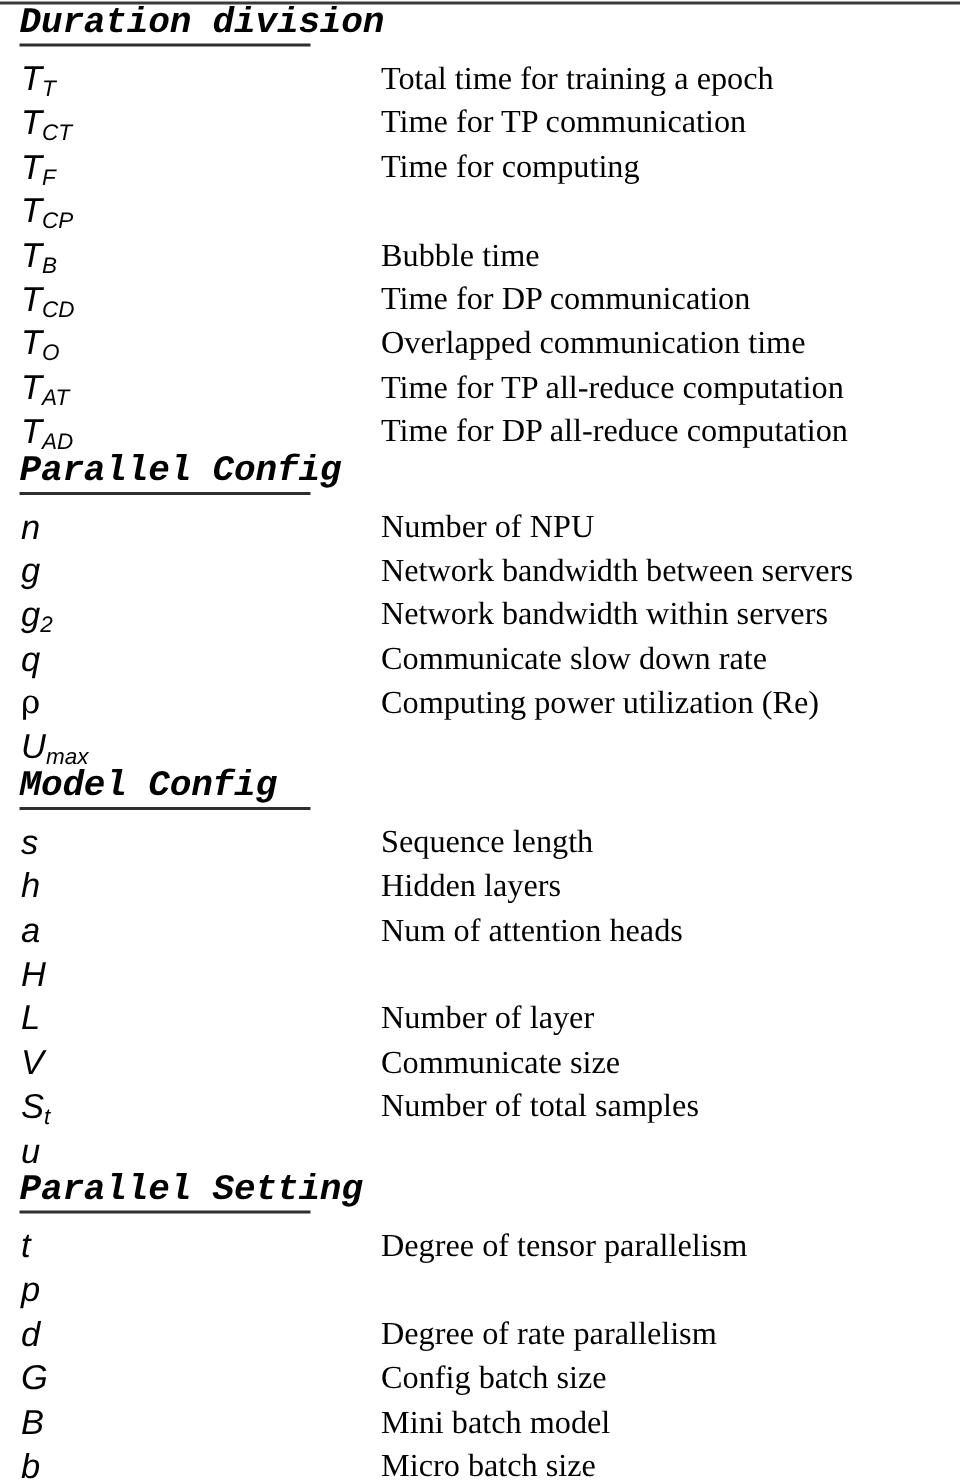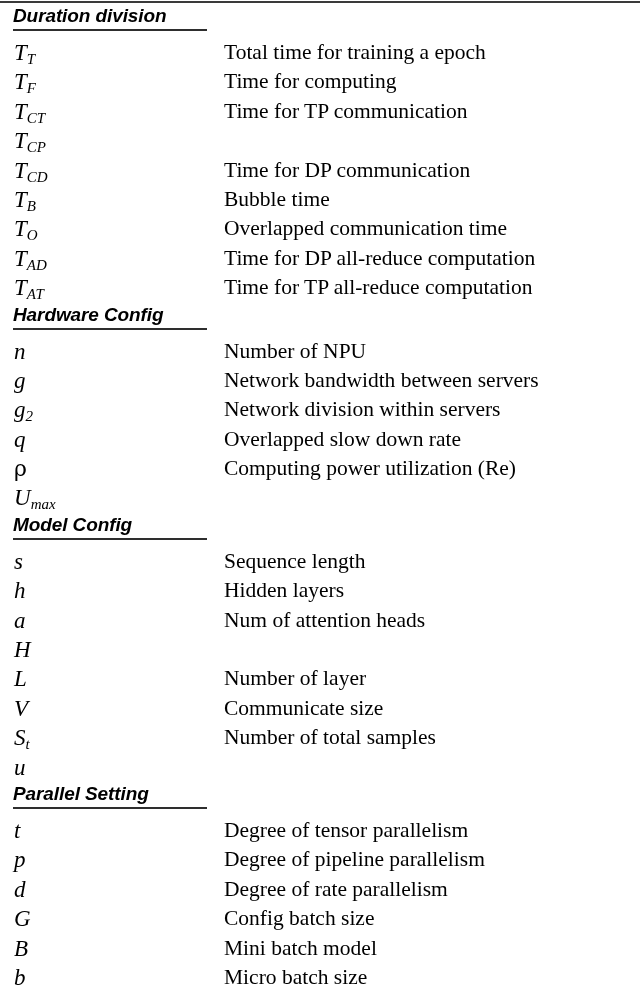--- a/index.html
+++ b/index.html
@@ -43,24 +43,24 @@
 
   
   .section-head {
     position: relative;
     height: 27px;
     padding-left: 13px;
     box-sizing: border-box;
   }
   .section-head .head-text {
     display: inline-block;
-    font-family: Liberation Sans, sans-serif;
+    font-family: Liberation Mono, monospace;
     font-weight: bold;
     font-style: italic;
-    font-size: 19px;
+    font-size: 24px;
     line-height: 24px;
     letter-spacing: -0.1px;
     white-space: nowrap;
   }
   .section-head .head-rule {
     position: absolute;
     left: 13px;
     bottom: 0px;
     width: 194px;
     height: 2px;
@@ -70,42 +70,42 @@
   
   .row {
     position: relative;
     height: 29.4px;
     overflow: visible;
   }
   .sym {
     position: absolute;
     left: 14px;
     top: 0;
-    font-family: Liberation Serif, serif;
+    font-family: Liberation Sans, sans-serif;
     font-style: italic;
     font-size: 23px;
     line-height: 29px;
     white-space: nowrap;
   }
   .sym .sub {
     font-size: 15px;
     font-style: italic;
     vertical-align: baseline;
     position: relative;
     top: 4px;
     letter-spacing: 0px;
   }
   .sym.greek {
     font-style: normal;
     font-family: "DejaVu Serif", "Liberation Serif", serif;
     font-size: 22px;
   }
   .desc {
     position: absolute;
-    left: 224px;
+    left: 254px;
     top: 0;
     font-family: "Liberation Serif", "DejaVu Serif", serif;
     font-style: normal;
     font-size: 21.5px;
     line-height: 29px;
     white-space: nowrap;
   }
 
   
   .gap-after-head { height: 7px; }
@@ -118,67 +118,67 @@
   <div class="top-rule"></div>
 
   <div class="table-body">
       <div class="section-head"><span class="head-text">Duration division</span><div class="head-rule"></div></div>
       <div class="gap-after-head"></div>
       <div class="row">
         <div class="sym"><span>T</span><span class="sub">T</span></div>
         <div class="desc">Total time for training a epoch</div>
       </div>
       <div class="row">
+        <div class="sym"><span>T</span><span class="sub">CT</span></div>
+        <div class="desc">Time for TP communication</div>
+      </div>
+      <div class="row">
         <div class="sym"><span>T</span><span class="sub">F</span></div>
         <div class="desc">Time for computing</div>
       </div>
       <div class="row">
-        <div class="sym"><span>T</span><span class="sub">CT</span></div>
-        <div class="desc">Time for TP communication</div>
-      </div>
-      <div class="row">
         <div class="sym"><span>T</span><span class="sub">CP</span></div>
+      </div>
+      <div class="row">
+        <div class="sym"><span>T</span><span class="sub">B</span></div>
+        <div class="desc">Bubble time</div>
       </div>
       <div class="row">
         <div class="sym"><span>T</span><span class="sub">CD</span></div>
         <div class="desc">Time for DP communication</div>
       </div>
       <div class="row">
-        <div class="sym"><span>T</span><span class="sub">B</span></div>
-        <div class="desc">Bubble time</div>
-      </div>
-      <div class="row">
         <div class="sym"><span>T</span><span class="sub">O</span></div>
         <div class="desc">Overlapped communication time</div>
       </div>
       <div class="row">
+        <div class="sym"><span>T</span><span class="sub">AT</span></div>
+        <div class="desc">Time for TP all-reduce computation</div>
+      </div>
+      <div class="row">
         <div class="sym"><span>T</span><span class="sub">AD</span></div>
         <div class="desc">Time for DP all-reduce computation</div>
       </div>
-      <div class="row">
-        <div class="sym"><span>T</span><span class="sub">AT</span></div>
-        <div class="desc">Time for TP all-reduce computation</div>
-      </div>
-      <div class="section-head"><span class="head-text">Hardware Config</span><div class="head-rule"></div></div>
+      <div class="section-head"><span class="head-text">Parallel Config</span><div class="head-rule"></div></div>
       <div class="gap-after-head"></div>
       <div class="row">
         <div class="sym"><span>n</span></div>
         <div class="desc">Number of NPU</div>
       </div>
       <div class="row">
         <div class="sym"><span>g</span></div>
         <div class="desc">Network bandwidth between servers</div>
       </div>
       <div class="row">
         <div class="sym"><span>g</span><span class="sub">2</span></div>
-        <div class="desc">Network division within servers</div>
+        <div class="desc">Network bandwidth within servers</div>
       </div>
       <div class="row">
         <div class="sym"><span>q</span></div>
-        <div class="desc">Overlapped slow down rate</div>
+        <div class="desc">Communicate slow down rate</div>
       </div>
       <div class="row">
         <div class="sym greek"><span>ρ</span></div>
         <div class="desc">Computing power utilization (Re)</div>
       </div>
       <div class="row">
         <div class="sym"><span>U</span><span class="sub">max</span></div>
       </div>
       <div class="section-head"><span class="head-text">Model Config</span><div class="head-rule"></div></div>
       <div class="gap-after-head"></div>
@@ -213,21 +213,20 @@
         <div class="sym"><span>u</span></div>
       </div>
       <div class="section-head"><span class="head-text">Parallel Setting</span><div class="head-rule"></div></div>
       <div class="gap-after-head"></div>
       <div class="row">
         <div class="sym"><span>t</span></div>
         <div class="desc">Degree of tensor parallelism</div>
       </div>
       <div class="row">
         <div class="sym"><span>p</span></div>
-        <div class="desc">Degree of pipeline parallelism</div>
       </div>
       <div class="row">
         <div class="sym"><span>d</span></div>
         <div class="desc">Degree of rate parallelism</div>
       </div>
       <div class="row">
         <div class="sym"><span>G</span></div>
         <div class="desc">Config batch size</div>
       </div>
       <div class="row">

